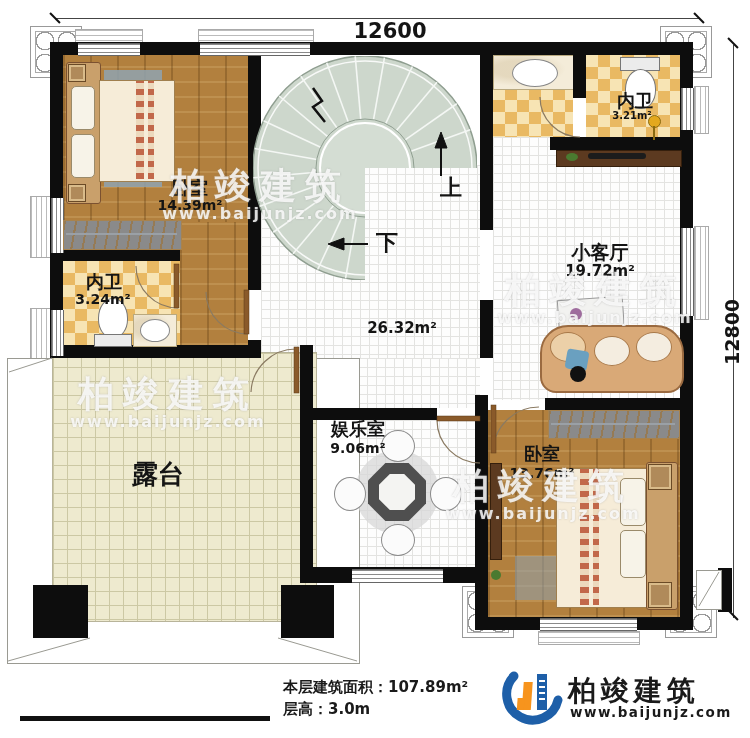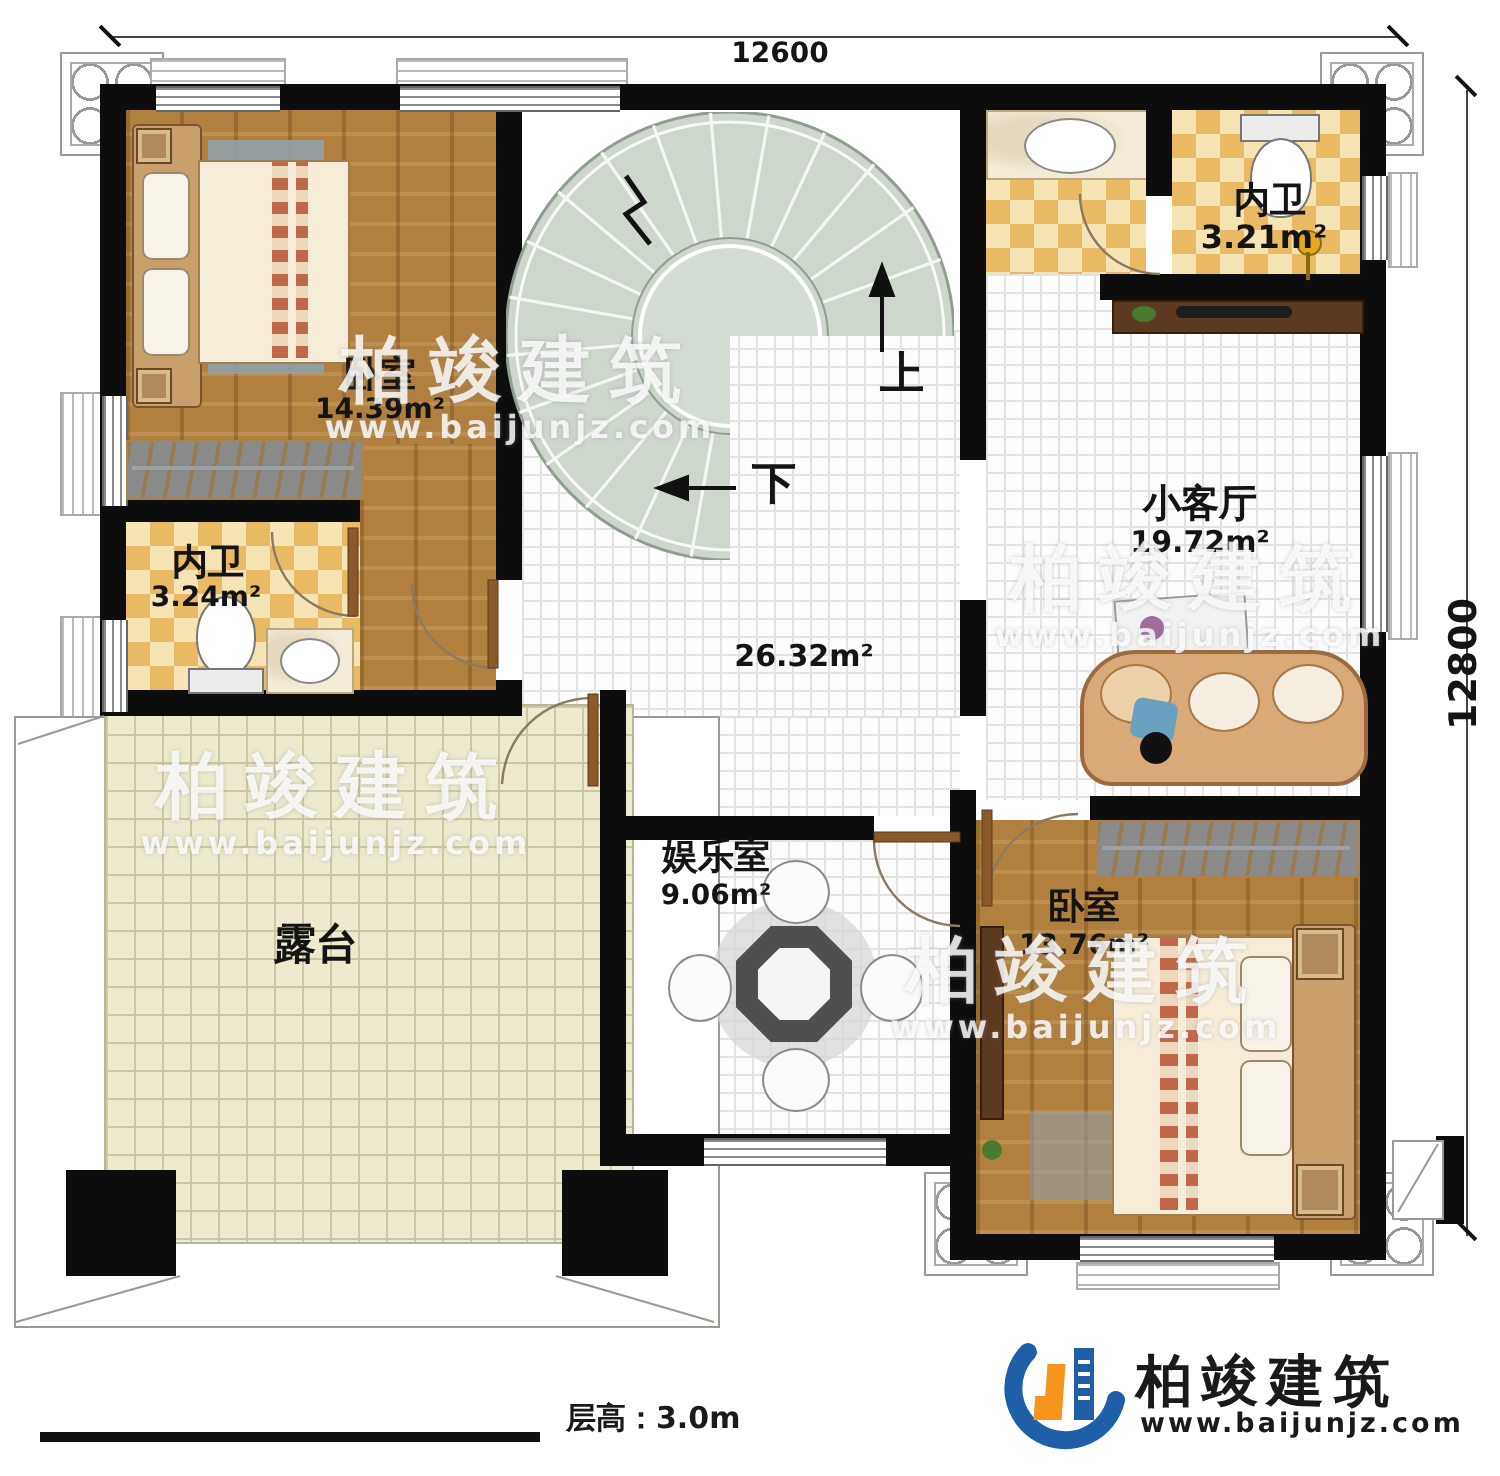--- a/index.html
+++ b/index.html
@@ -66,21 +66,21 @@
   .brand-url{position:absolute;left:570px;top:704px;font-size:13.5px;font-weight:bold;letter-spacing:1.5px;white-space:nowrap;}
 </style>
 </head>
 <body>
 
 <div id="plan">
 
   <div class="dim" style="left:55px;top:18px;width:645px;height:1px;"></div>
   <div class="tick" style="left:48px;top:17px;"></div>
   <div class="tick" style="left:692px;top:17px;"></div>
-  <div class="lbl" style="left:330px;top:20px;width:120px;font-size:14px;">12600</div>
+  <div class="lbl" style="left:330px;top:20px;width:120px;font-size:21px;">12600</div>
 
   <div class="dim" style="left:733px;top:45px;width:1px;height:573px;"></div>
   <div class="tick" style="left:726px;top:42px;"></div>
   <div class="tick" style="left:726px;top:614px;"></div>
   <div class="lbl" style="left:691px;top:322px;width:84px;font-size:19px;transform:rotate(-90deg);">12800</div>
 
   <div class="orn" style="left:30px;top:26px;"></div>
   <div class="orn" style="left:660px;top:26px;"></div>
   <div class="orn" style="left:462px;top:586px;"></div>
   <div class="orn" style="left:665px;top:586px;"></div>
@@ -283,37 +283,37 @@
       <line x1="357" y1="661" x2="278" y2="638"></line>
       <line x1="9" y1="372" x2="52" y2="358"></line>
       <line x1="699" y1="606" x2="719" y2="572"></line>
     </g>
   </svg>
 
   <div class="lbl" style="left:150px;top:179px;width:80px;font-size:18px;">卧室</div>
   <div class="lbl" style="left:148px;top:198px;width:84px;font-size:14px;">14.39m²</div>
 
   <div class="lbl" style="left:595px;top:92px;width:80px;font-size:18px;">内卫</div>
-  <div class="lbl" style="left:592px;top:111px;width:80px;font-size:16px;">3.21m²</div>
+  <div class="lbl" style="left:592px;top:111px;width:80px;font-size:10px;">3.21m²</div>
 
   <div class="lbl" style="left:66px;top:273px;width:76px;font-size:18px;">内卫</div>
   <div class="lbl" style="left:64px;top:292px;width:78px;font-size:14px;">3.24m²</div>
 
   <div class="lbl" style="left:360px;top:321px;width:84px;font-size:15px;">26.32m²</div>
 
   <div class="lbl" style="left:555px;top:243px;width:90px;font-size:19px;">小客厅</div>
   <div class="lbl" style="left:558px;top:264px;width:84px;font-size:15px;">19.72m²</div>
 
   <div class="lbl" style="left:318px;top:420px;width:80px;font-size:18px;">娱乐室</div>
   <div class="lbl" style="left:320px;top:441px;width:76px;font-size:14px;">9.06m²</div>
 
   <div class="lbl" style="left:502px;top:445px;width:80px;font-size:18px;">卧室</div>
   <div class="lbl" style="left:500px;top:466px;width:84px;font-size:14px;">13.76m²</div>
 
-  <div class="lbl" style="left:118px;top:461px;width:80px;font-size:21px;">露台</div>
+  <div class="lbl" style="left:118px;top:461px;width:80px;font-size:26px;">露台</div>
 
   <div class="lbl" style="left:436px;top:176px;width:30px;font-size:22px;">上</div>
   <div class="lbl" style="left:372px;top:231px;width:30px;font-size:22px;">下</div>
 
   <div class="watermark" style="left:130px;top:168px;width:260px;">
     <div class="wm-brand">柏竣建筑</div>
     <div class="wm-url">www.baijunjz.com</div>
   </div>
   <div class="watermark" style="left:465px;top:272px;width:260px;">
     <div class="wm-brand">柏竣建筑</div>
@@ -323,20 +323,23 @@
     <div class="wm-brand">柏竣建筑</div>
     <div class="wm-url">www.baijunjz.com</div>
   </div>
   <div class="watermark" style="left:418px;top:468px;width:250px;">
     <div class="wm-brand">柏竣建筑</div>
     <div class="wm-url">www.baijunjz.com</div>
   </div>
 
   <div class="footer-underline"></div>
 
+  <div class="footer-info" style="top:678px;">
+    <span>本层建筑面积：</span><span>107.89m²</span>
+  </div>
   <div class="footer-info" style="top:700px;">
     <span>层高：</span><span>3.0m</span>
   </div>
 
   <svg class="overlay" style="left:498px;top:664px;" width="66" height="64" viewBox="0 0 66 64">
     <path d="M16 12 A26 26 0 1 0 60 36" stroke="#1e5fa8" stroke-width="9" fill="none" stroke-linecap="round"></path>
     <rect x="27" y="18" width="9" height="28" fill="#f7941d" transform="skewX(-4)"></rect>
     <rect x="39" y="10" width="10" height="36" fill="#1e5fa8"></rect>
     <rect x="41" y="16" width="6" height="2" fill="#fff"></rect>
       <rect x="41" y="22" width="6" height="2" fill="#fff"></rect>

